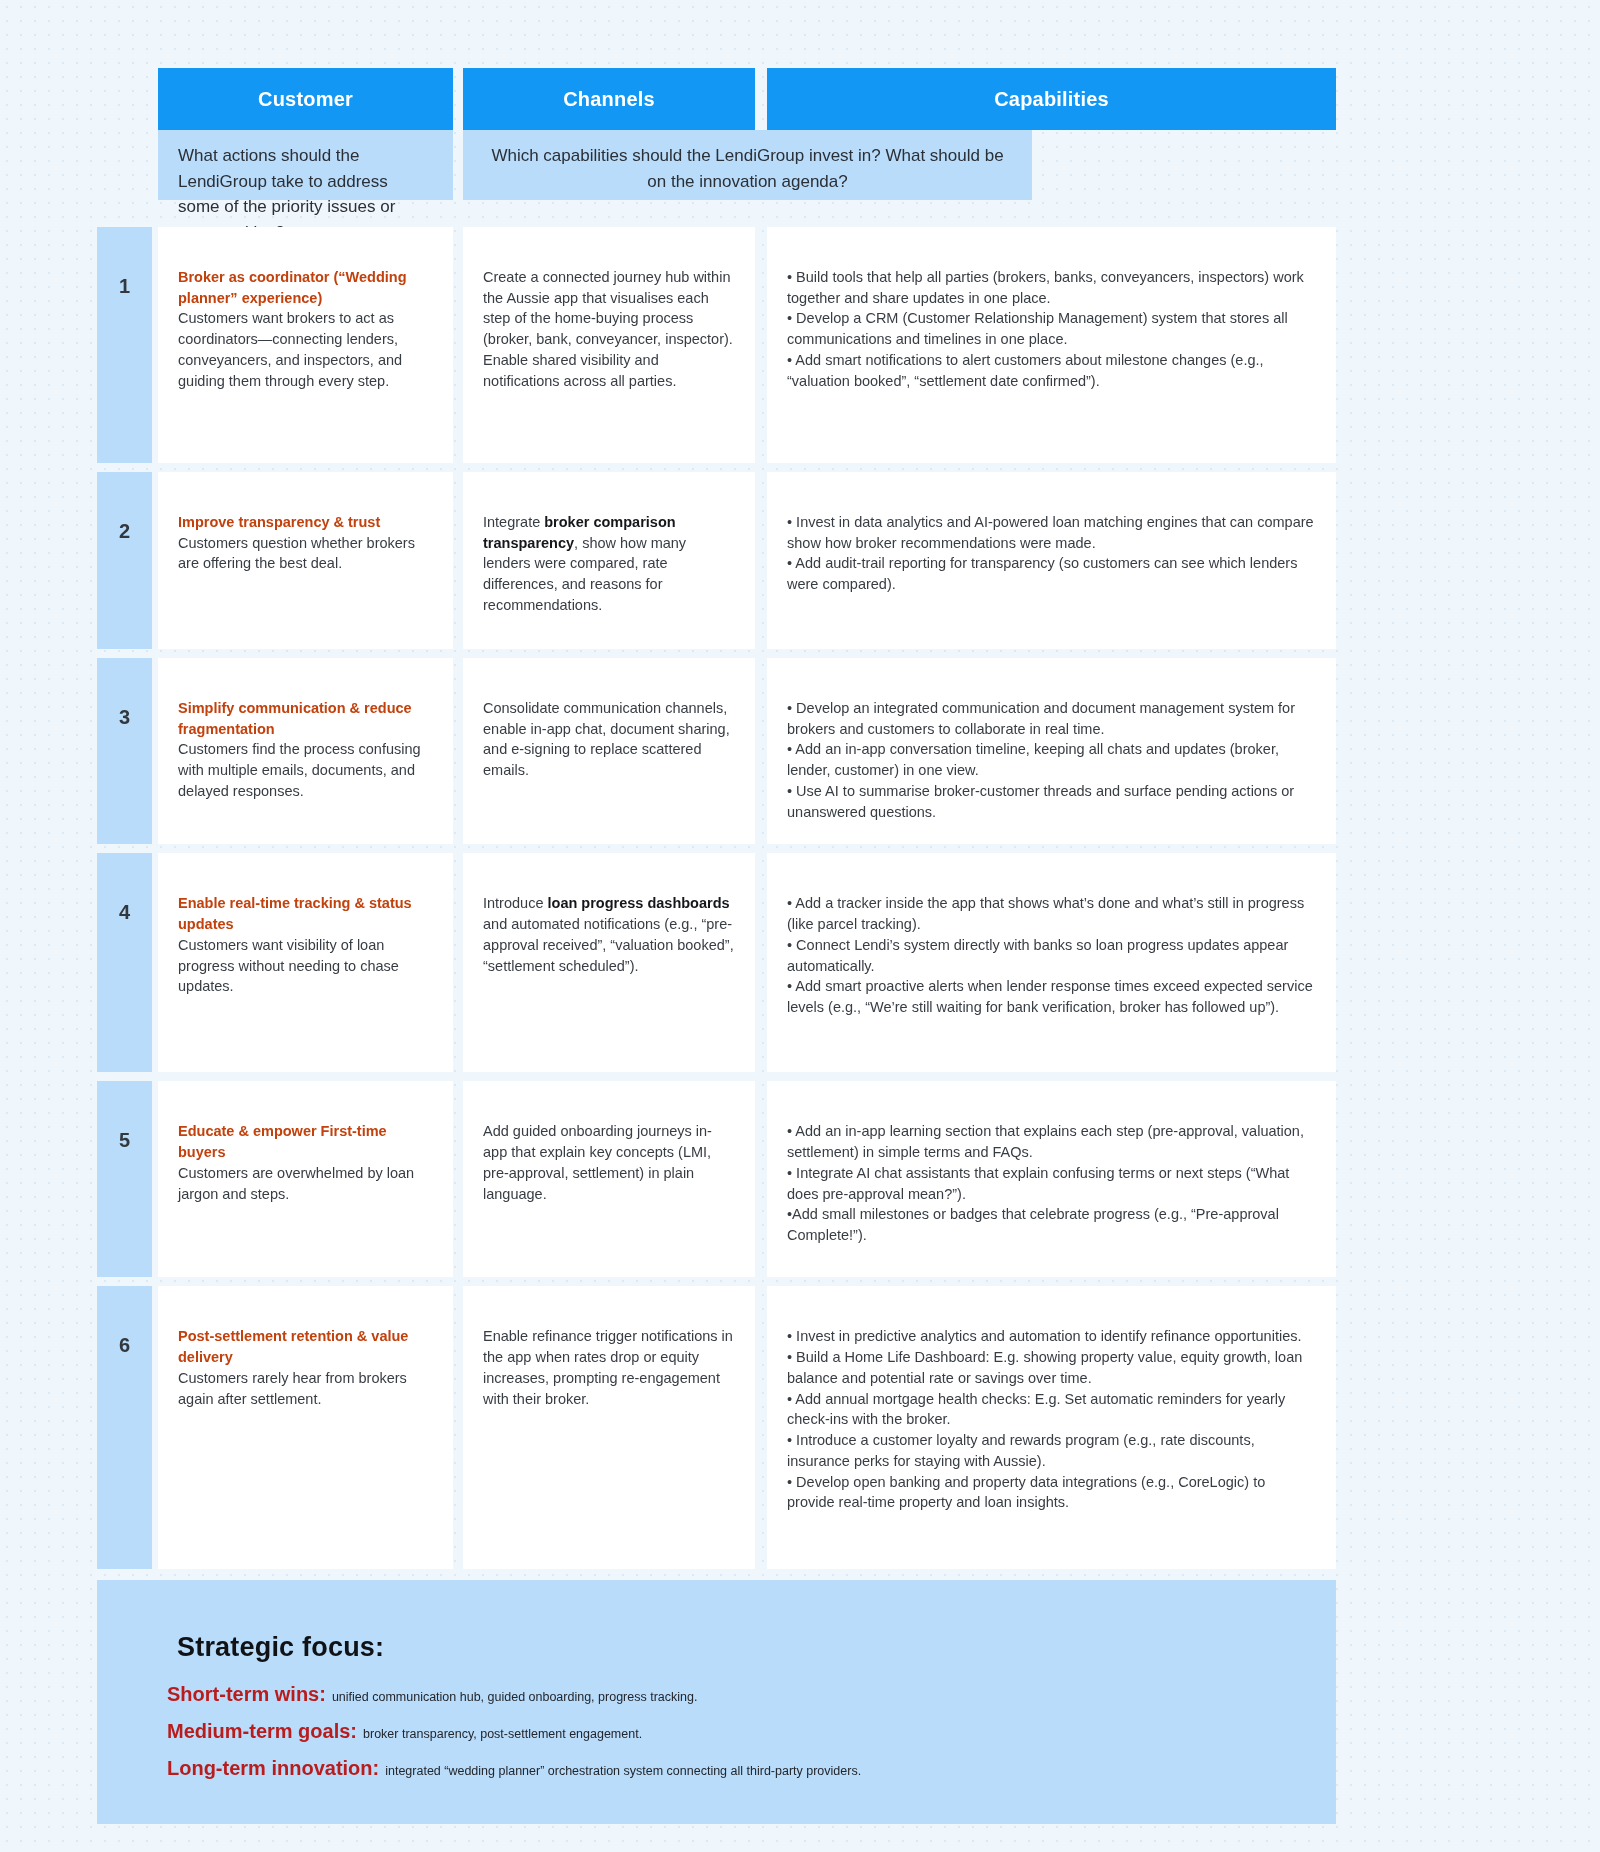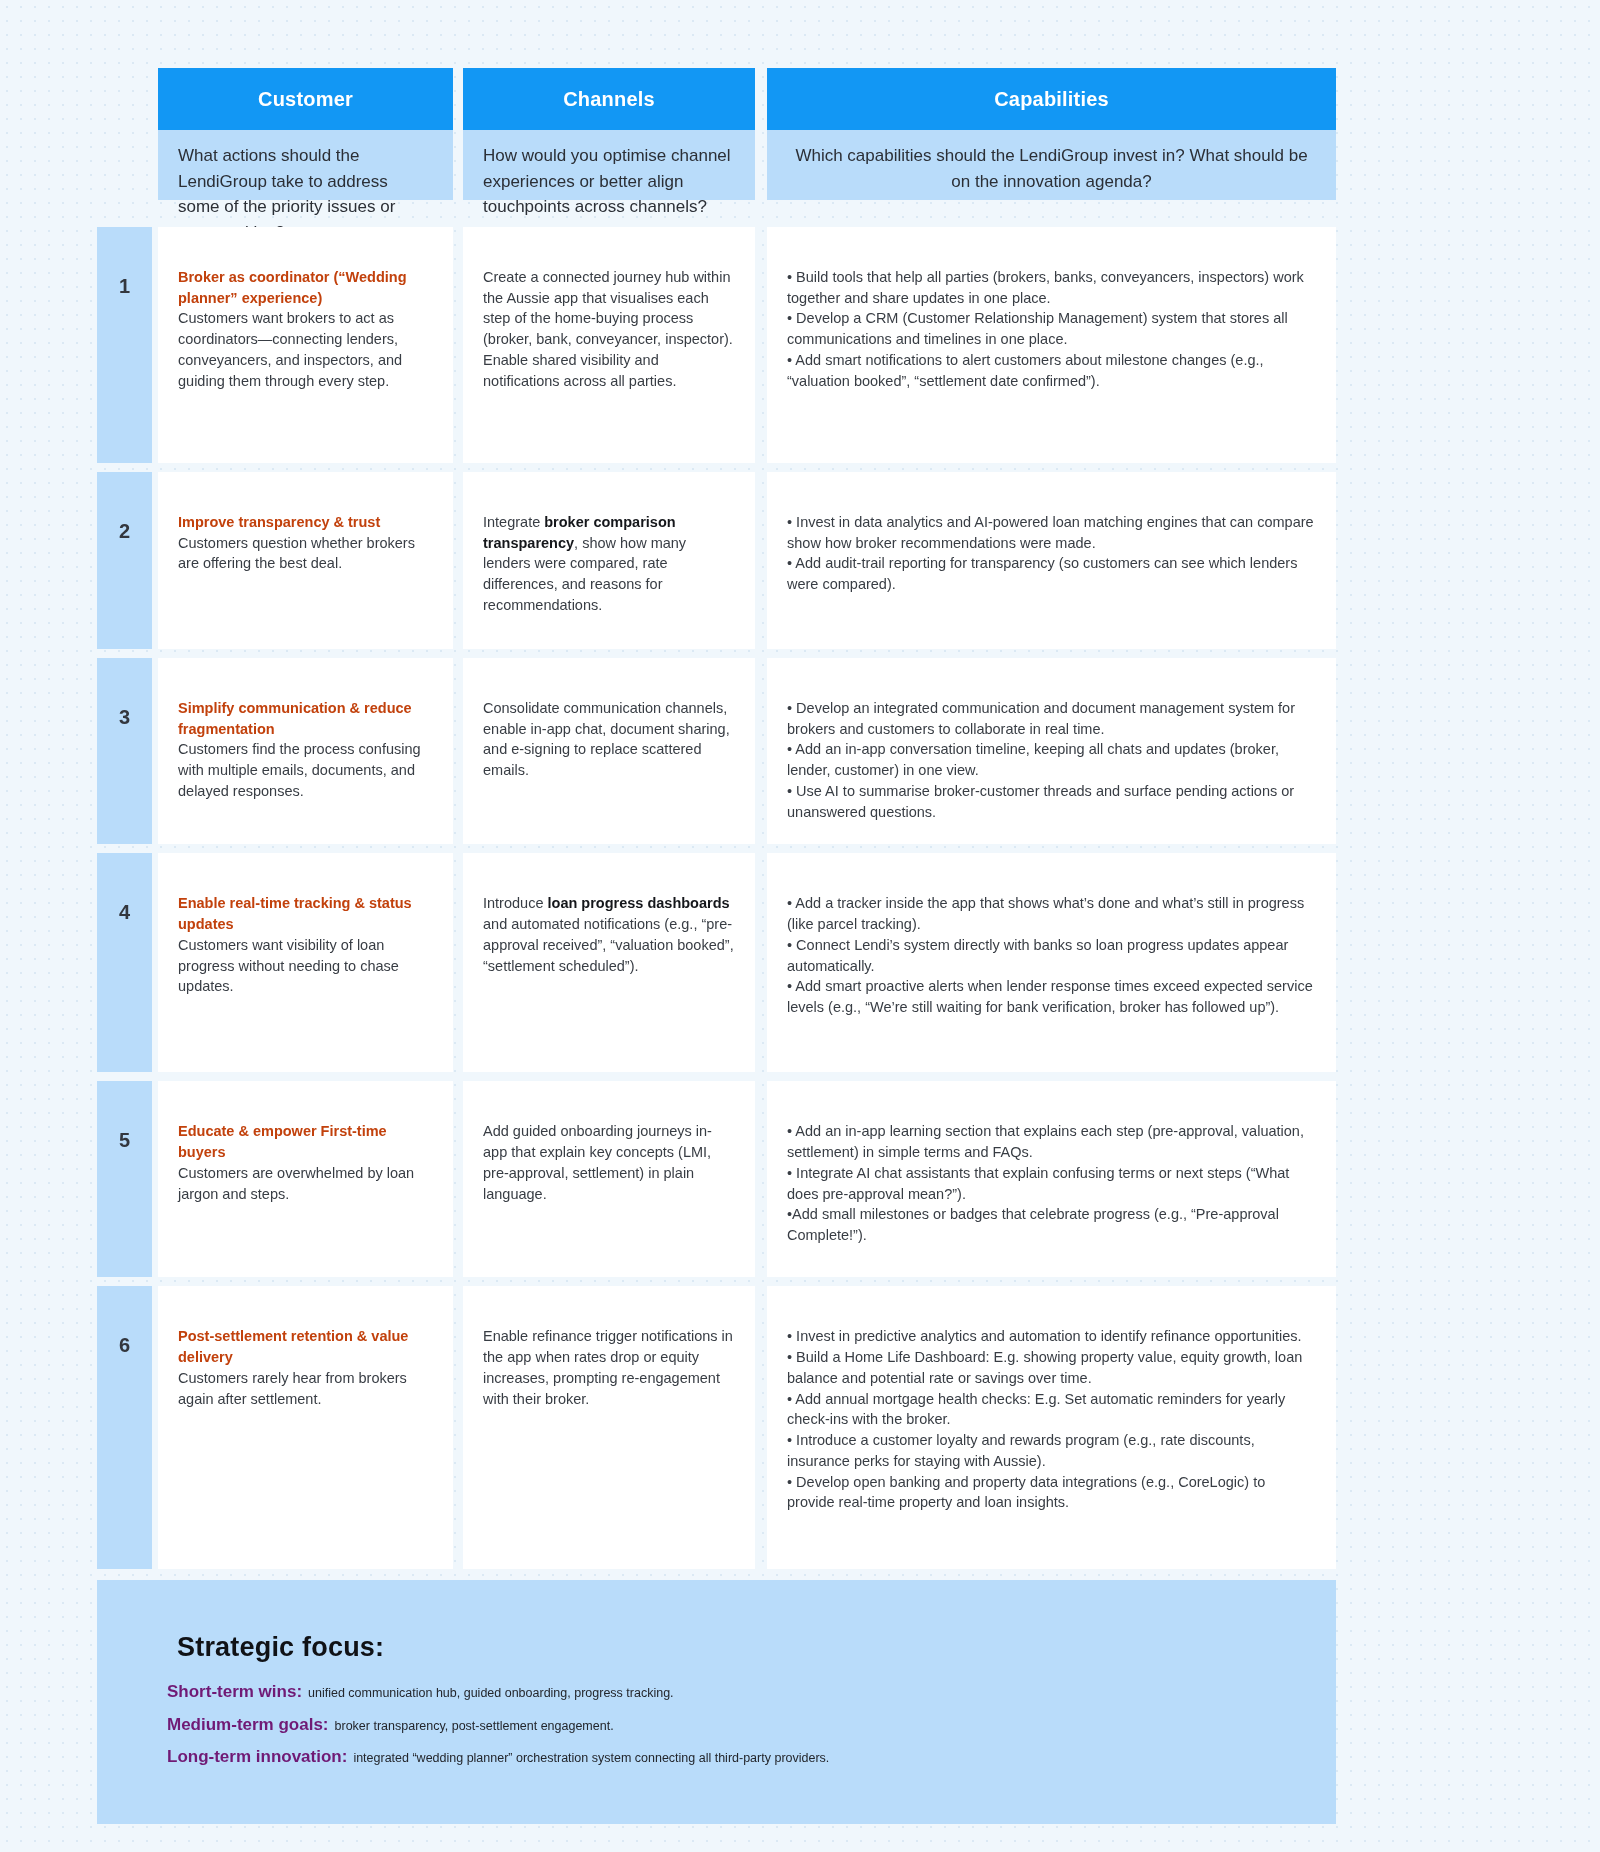--- a/index.html
+++ b/index.html
@@ -83,38 +83,37 @@
     color:#1b1e23;
   }
   .strategic h1{
     margin:0 0 16px 10px;
     font-size:27px;
     font-weight:800;
     color:#101216;
     letter-spacing:.2px;
   }
   .strategic .item{margin:0 0 7px 0;font-size:12.5px;line-height:1.5;color:#23262c;}
-  .strategic .item b{font-size:17px;font-weight:800;color:#701a75;margin-right:6px;}
+  .strategic .item b{font-size:20px;font-weight:800;color:#b91c1c;margin-right:6px;}
 </style>
 </head>
 <body>
 
 <div class="page">
   <div class="table">
 
     <div class="flexrow">
       <div class="num-track"></div>
       <div class="col-1 hdr-bar">Customer</div>
       <div class="col-2 hdr-bar">Channels</div>
       <div class="col-3 hdr-bar">Capabilities</div>
     </div>
     <div class="flexrow">
       <div class="num-track"></div>
       <div class="col-1 hdr-sub">What actions should the LendiGroup take to address some of the priority issues or opportunities?</div>
-      <div class="col-2 hdr-sub">How would you optimise channel experiences or better align touchpoints across channels?</div>
       <div class="col-3 hdr-sub centered">Which capabilities should the LendiGroup invest in? What should be on the innovation agenda?</div>
     </div>
 
     <div class="rows">
 
       <div class="row r1">
         <div class="num-cell">1</div>
         <div class="col-1 cell">
           <p class="title">Broker as coordinator (“Wedding planner” experience)</p>
           <p>Customers want brokers to act as coordinators—connecting lenders, conveyancers, and inspectors, and guiding them through every step.</p>

